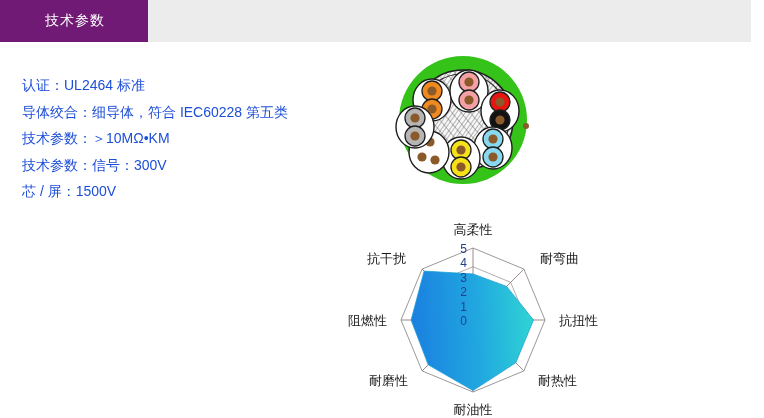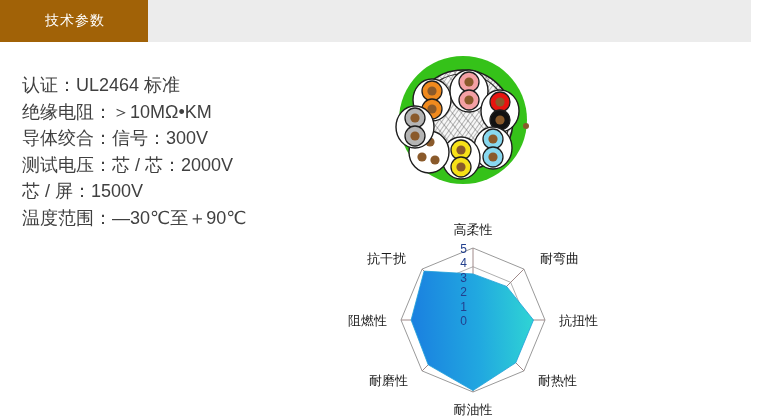--- a/index.html
+++ b/index.html
@@ -24,21 +24,21 @@
     width: 751px;
     height: 42px;
     background: #ececec;
   }
   .header-tab {
     position: absolute;
     left: 0;
     top: 0;
     width: 148px;
     height: 42px;
-    background: #a16207;
+    background: #701a75;
     box-sizing: border-box;
   }
   .header-tab-label {
     position: absolute;
     left: 45px;
     top: 12px;
     font-size: 14px;
     color: #ffffff;
     letter-spacing: 1px;
     line-height: 17px;
@@ -46,23 +46,23 @@
   }
 
   
   .specs {
     position: absolute;
     left: 22px;
     top: 72px;
     width: 330px;
   }
   .spec-line {
-    font-size: 18px;
+    font-size: 14px;
     line-height: 26.5px;
-    color: #404040;
+    color: #1d4ed8;
     white-space: nowrap;
   }
   .spec-line.indent {
     padding-left: 72px;
   }
 
   
   .cable-wrap {
     position: absolute;
     left: 383px;
@@ -100,25 +100,24 @@
 <body>
 
 <div class="header-bar">
   <div class="header-tab">
     <span class="header-tab-label">技术参数</span>
   </div>
 </div>
 
 <div class="specs">
   <div class="spec-line">认证：UL2464 标准</div>
-  <div class="spec-line">绝缘电阻：＞10MΩ•KM</div>
-  <div class="spec-line">导体绞合：信号：300V</div>
-  <div class="spec-line">测试电压：芯 / 芯：2000V</div>
+  <div class="spec-line">导体绞合：细导体，符合 IEC60228 第五类</div>
+  <div class="spec-line">技术参数：＞10MΩ•KM</div>
+  <div class="spec-line">技术参数：信号：300V</div>
   <div class="spec-line">芯 / 屏：1500V</div>
-  <div class="spec-line">温度范围：—30℃至＋90℃</div>
 </div>
 
 <div class="cable-wrap">
   <svg width="160" height="135" viewBox="0 0 160 135" xmlns="http://www.w3.org/2000/svg">
     <defs>
       <pattern id="braid" width="7" height="7" patternUnits="userSpaceOnUse" patternTransform="rotate(35)">
         <rect width="7" height="7" fill="#f7f7f7"></rect>
         <line x1="0" y1="0" x2="0" y2="7" stroke="#4d4d4d" stroke-width="0.8"></line>
         <line x1="3.5" y1="0" x2="3.5" y2="7" stroke="#8d8d8d" stroke-width="0.6"></line>
       </pattern>

